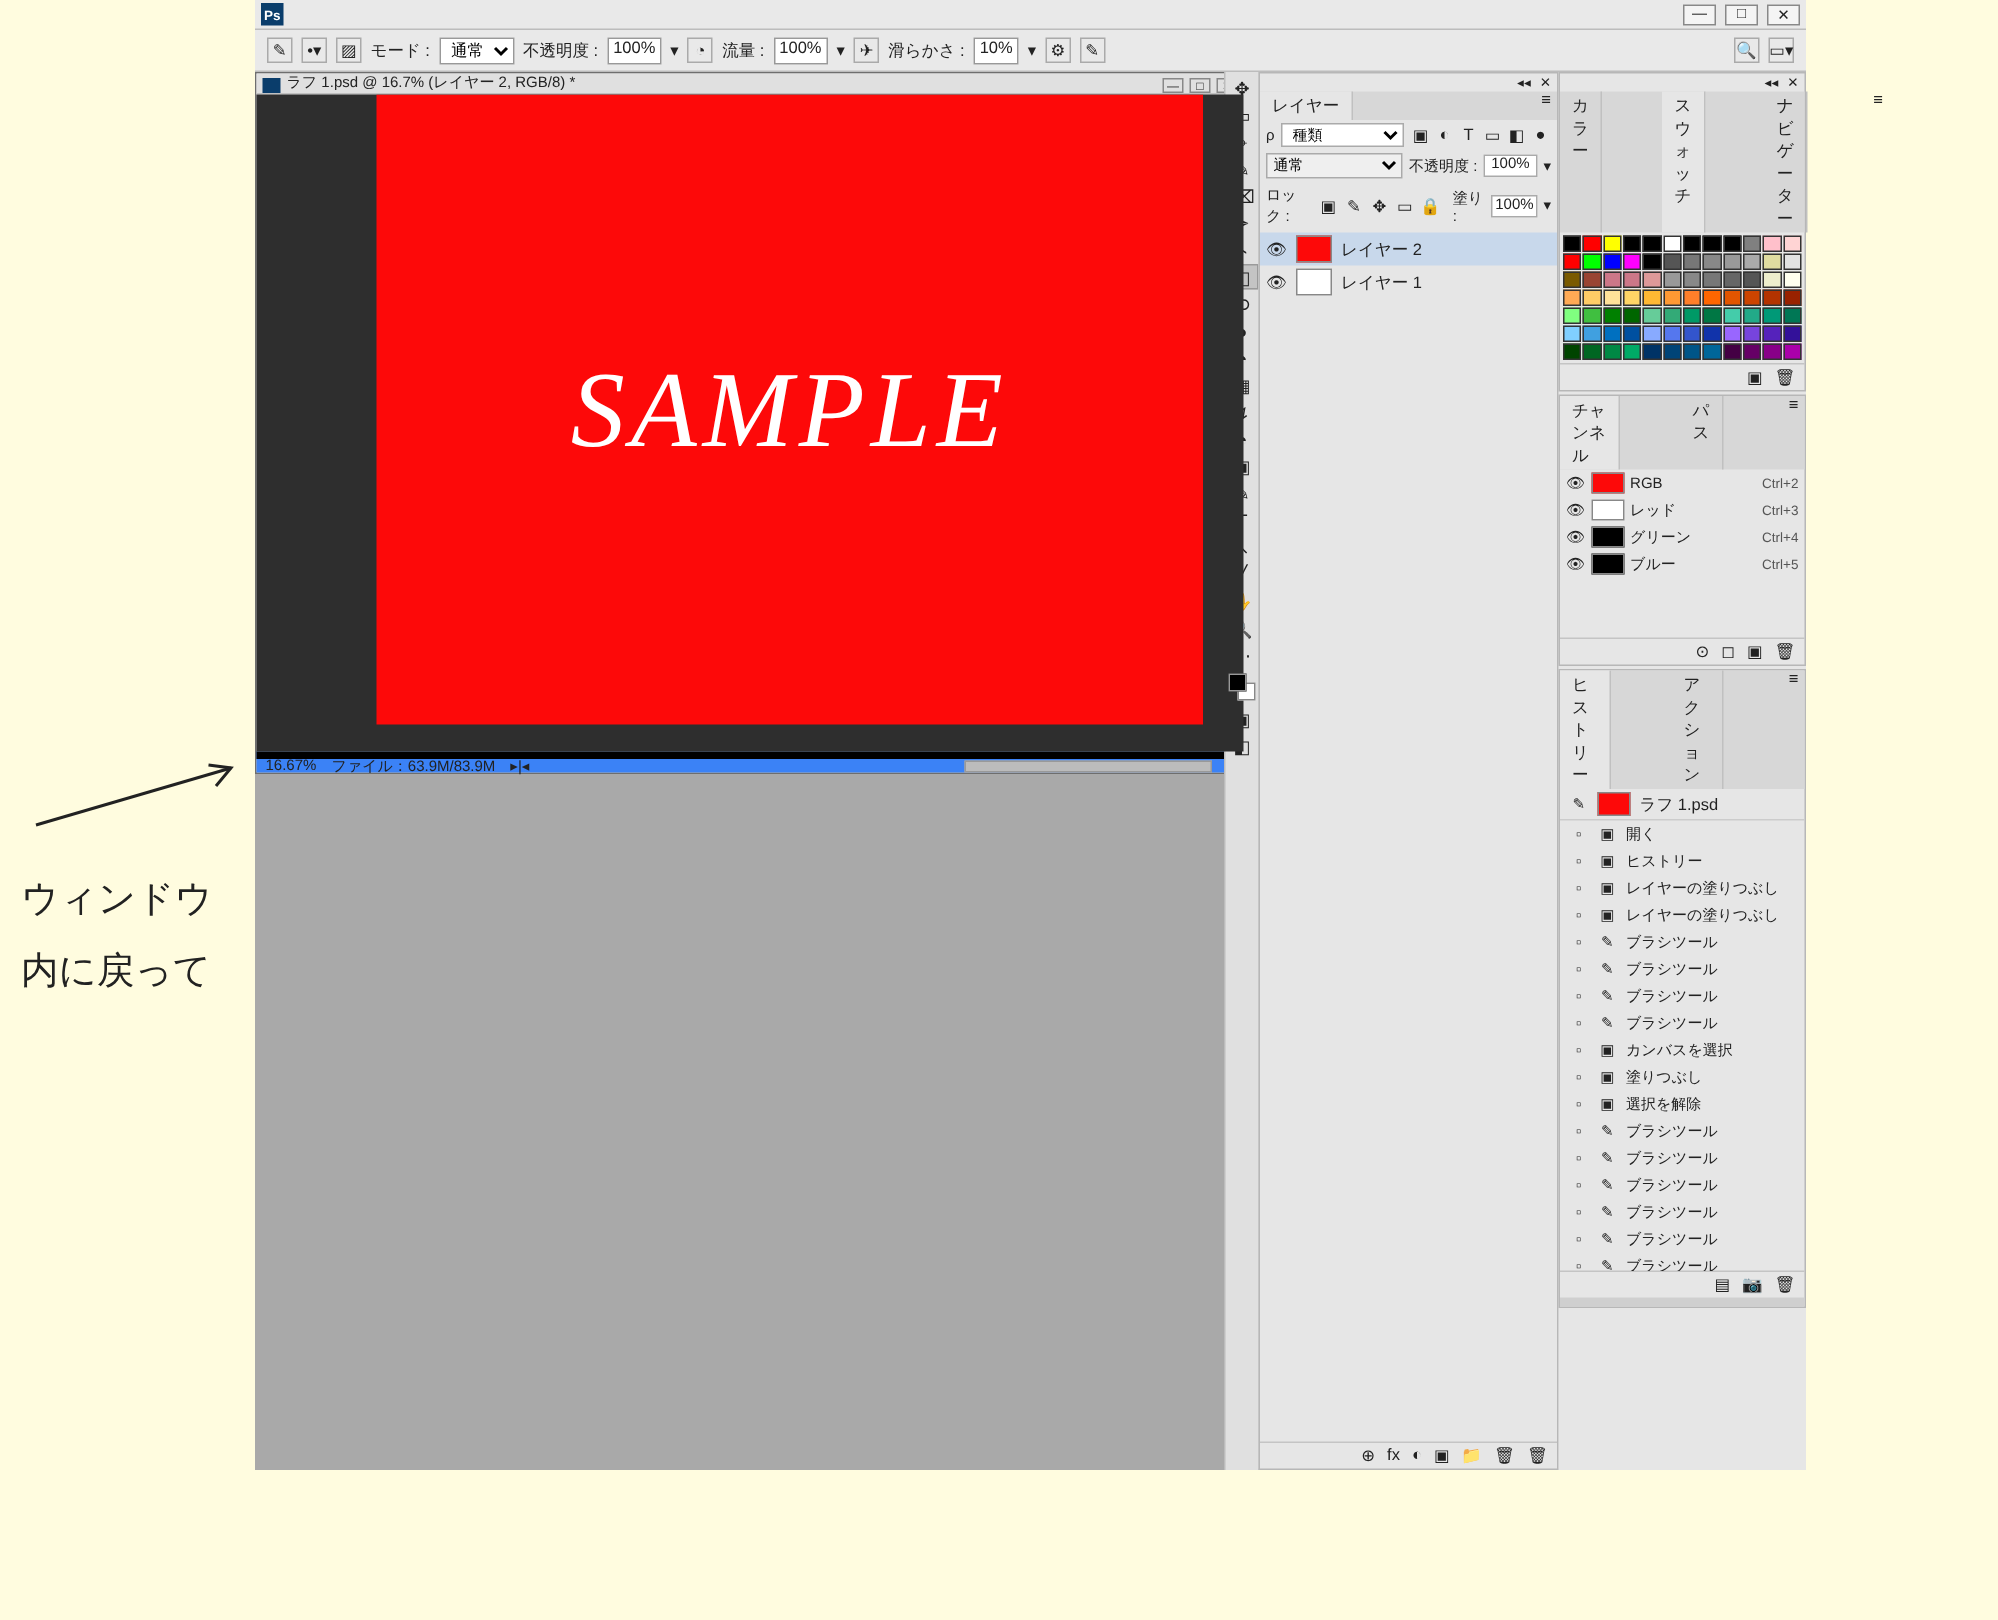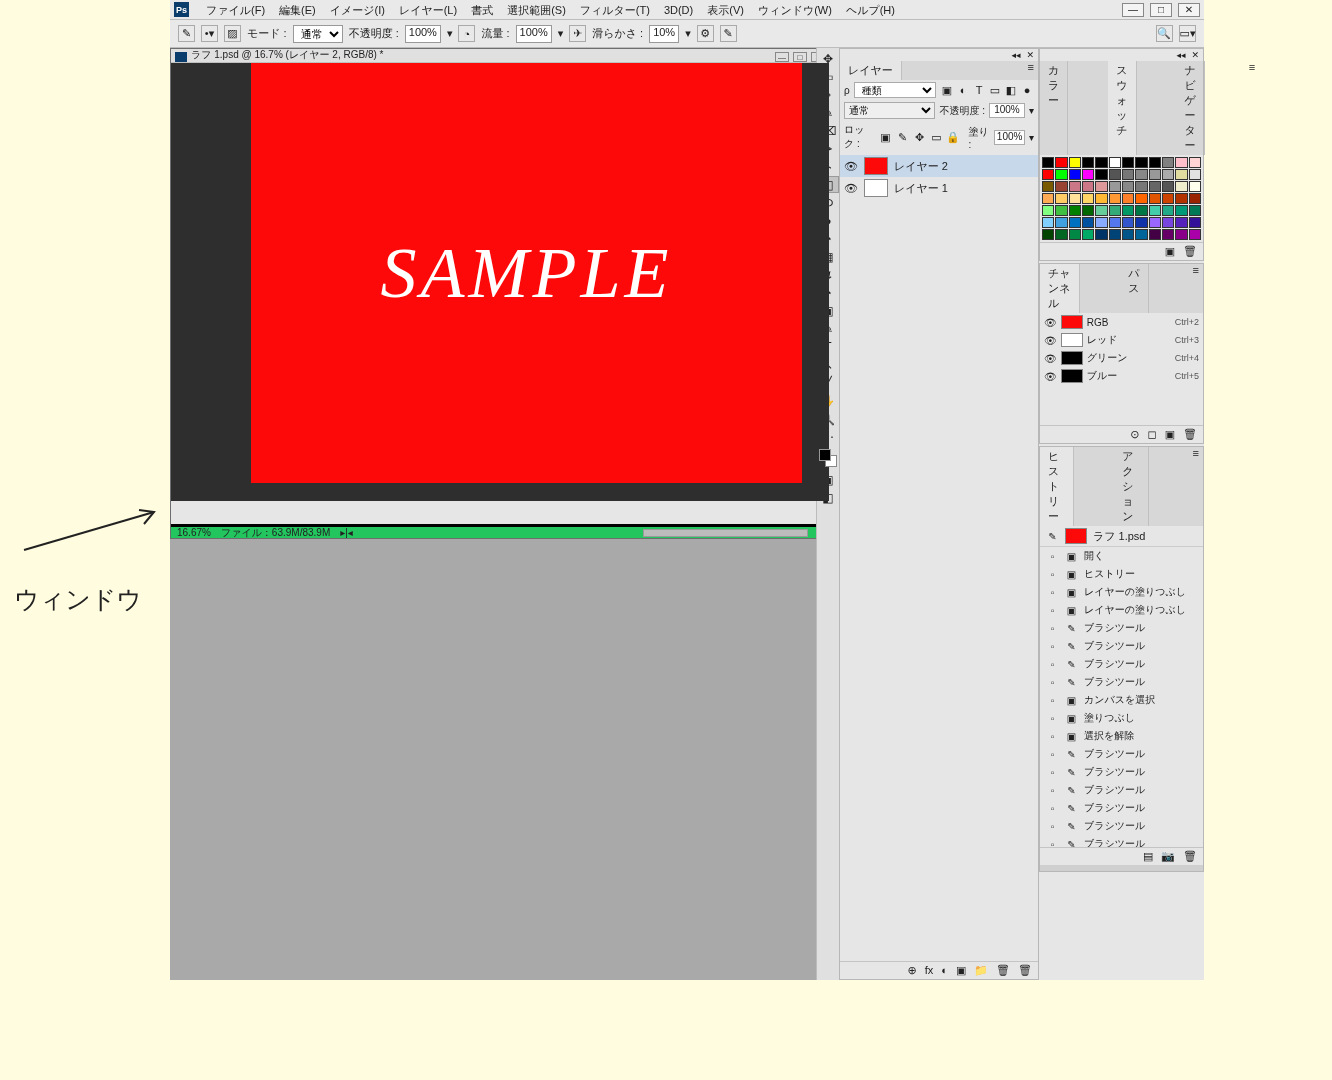--- a/index.html
+++ b/index.html
@@ -19,21 +19,21 @@
 .ob .sp { flex:1; }
 .mid { flex:1; display:flex; min-height:0; }
 .dwrap { flex:1; background:#a9a9a9; display:flex; flex-direction:column; min-width:0; }
 .docwin { margin:0 0 0 0; border:1px solid #6e6e6e; background:#e6e6e6; display:flex; flex-direction:column; width:660px; }
 .dtb { background:#e0e0e0; height:14px; display:flex; align-items:flex-end; padding:0 4px; font-size:10px; border-bottom:1px solid #c0c0c0; }
 .dtb .sp { flex:1; }
 .dtb .db { width:14px; height:10px; border:1px solid #888; margin-left:4px; display:flex; align-items:center; justify-content:center; font-size:8px; }
 .canv { position:relative; background:#2e2e2e; height:438px; overflow:hidden; }
 .canv .art { position:absolute; left:80px; top:0; width:551px; height:420px; background:#fd0909; display:flex; align-items:center; justify-content:center; }
 .canv .art span { color:#fff; font-family:"Comic Sans MS",cursive; font-size:72px; font-style:italic; letter-spacing:4px;text-align:center; }
-.dsb { background:#22c55e; height:14px; border-top:3px solid #000000; display:flex; align-items:center; font-size:10px; padding:0 6px; gap:10px;margin-top:23px; }
+.dsb { background:#3b82f6; height:14px; border-top:5px solid #000000; display:flex; align-items:center; font-size:10px; padding:0 6px; gap:10px; }
 .dsb .thumb { width:165px; height:8px; background:#bcbcbc; margin-left:auto; border:1px solid #999; }
 .toolbar { width:23px; background:#e0e0e0; border-left:1px solid #bcbcbc; display:flex; flex-direction:column; padding:2px 0; gap:1px; }
 .toolbar .tl { width:21px; height:17px; margin:0 auto; display:flex; align-items:center; justify-content:center; font-size:12px; }
 .toolbar .tl.sel { background:#c4c4c4; border:1px solid #9a9a9a; }
 .toolbar .sw { margin:3px auto; position:relative; width:18px; height:18px; }
 .toolbar .sw .fg { position:absolute; width:12px; height:12px; background:#000; border:1px solid #999; left:0; top:0; }
 .toolbar .sw .bg { position:absolute; width:12px; height:12px; background:#fff; border:1px solid #888; right:0; bottom:0; }
 .layerp { width:200px; background:#e6e6e6; border:1px solid #b7b7b7; display:flex; flex-direction:column; }
 .ptabs { display:flex; background:#d7d7d7; font-size:11px;gap:40px; }
 .ptab { padding:2px 8px; border-right:1px solid #c0c0c0; }
@@ -68,39 +68,27 @@
 </head>
 <body>
 
 <div class="note">
   <svg width="150" height="60">
     <line x1="10" y1="50" x2="140" y2="12" stroke="#222" stroke-width="2"></line>
     <polyline points="125,10 140,12 130,24" fill="none" stroke="#222" stroke-width="2"></polyline>
   </svg>
   <div class="note-txt">
     <div>ウィンドウ</div>
+    <div>内に戻って</div>
   </div>
 </div>
 
 <div class="app">
   <div class="mb">
     <div class="ps">Ps</div>
-    <div id="menu-items" style="display:flex;">
-        <div class="mi">ファイル(F)</div>
-        <div class="mi">編集(E)</div>
-        <div class="mi">イメージ(I)</div>
-        <div class="mi">レイヤー(L)</div>
-        <div class="mi">書式</div>
-        <div class="mi">選択範囲(S)</div>
-        <div class="mi">フィルター(T)</div>
-        <div class="mi">3D(D)</div>
-        <div class="mi">表示(V)</div>
-        <div class="mi">ウィンドウ(W)</div>
-        <div class="mi">ヘルプ(H)</div>
-      </div>
     <div class="wc">
       <div class="wb">—</div>
       <div class="wb">□</div>
       <div class="wb">✕</div>
     </div>
   </div>
 
   <div class="ob">
     <div class="tc">✎</div>
     <div class="tc">•▾</div>

